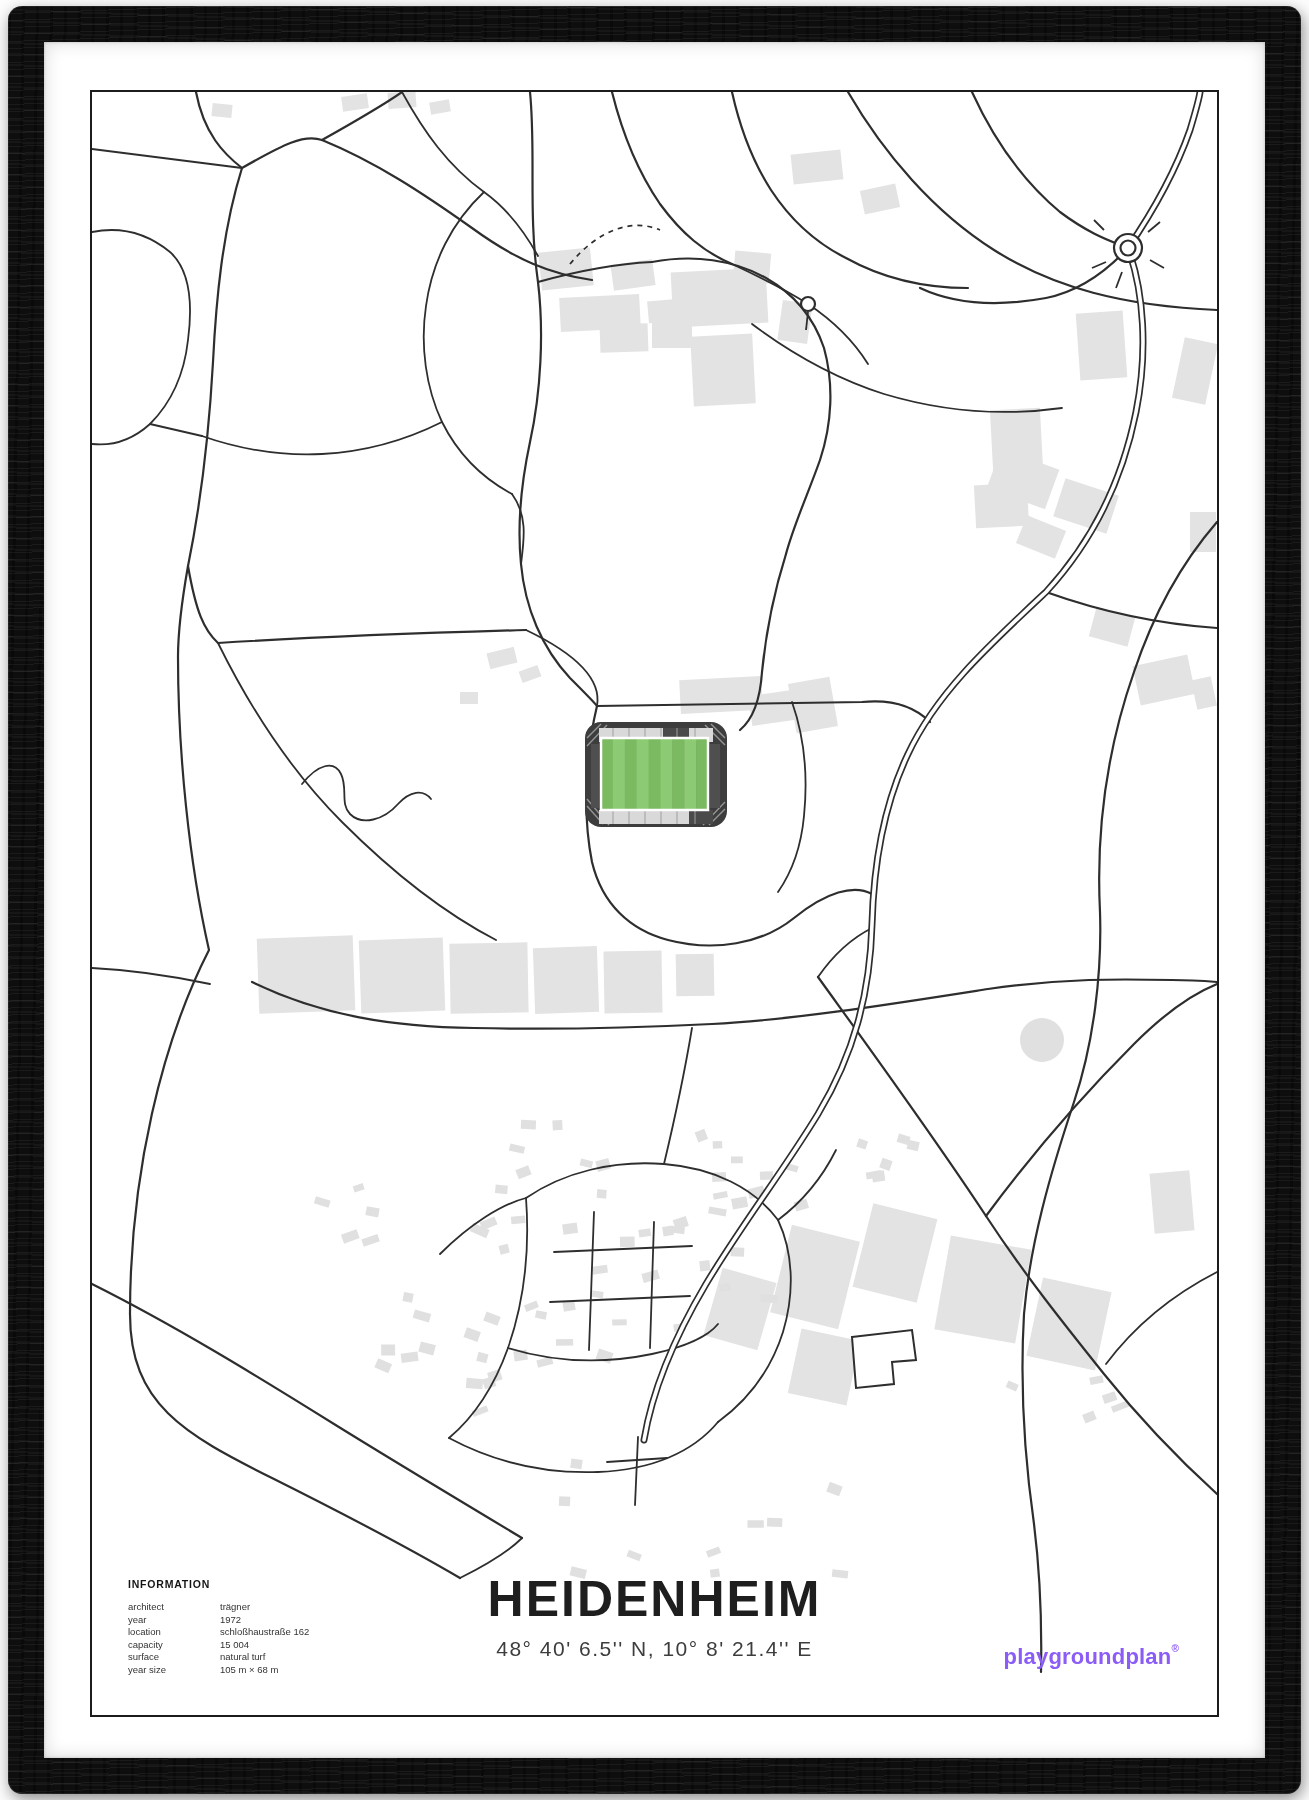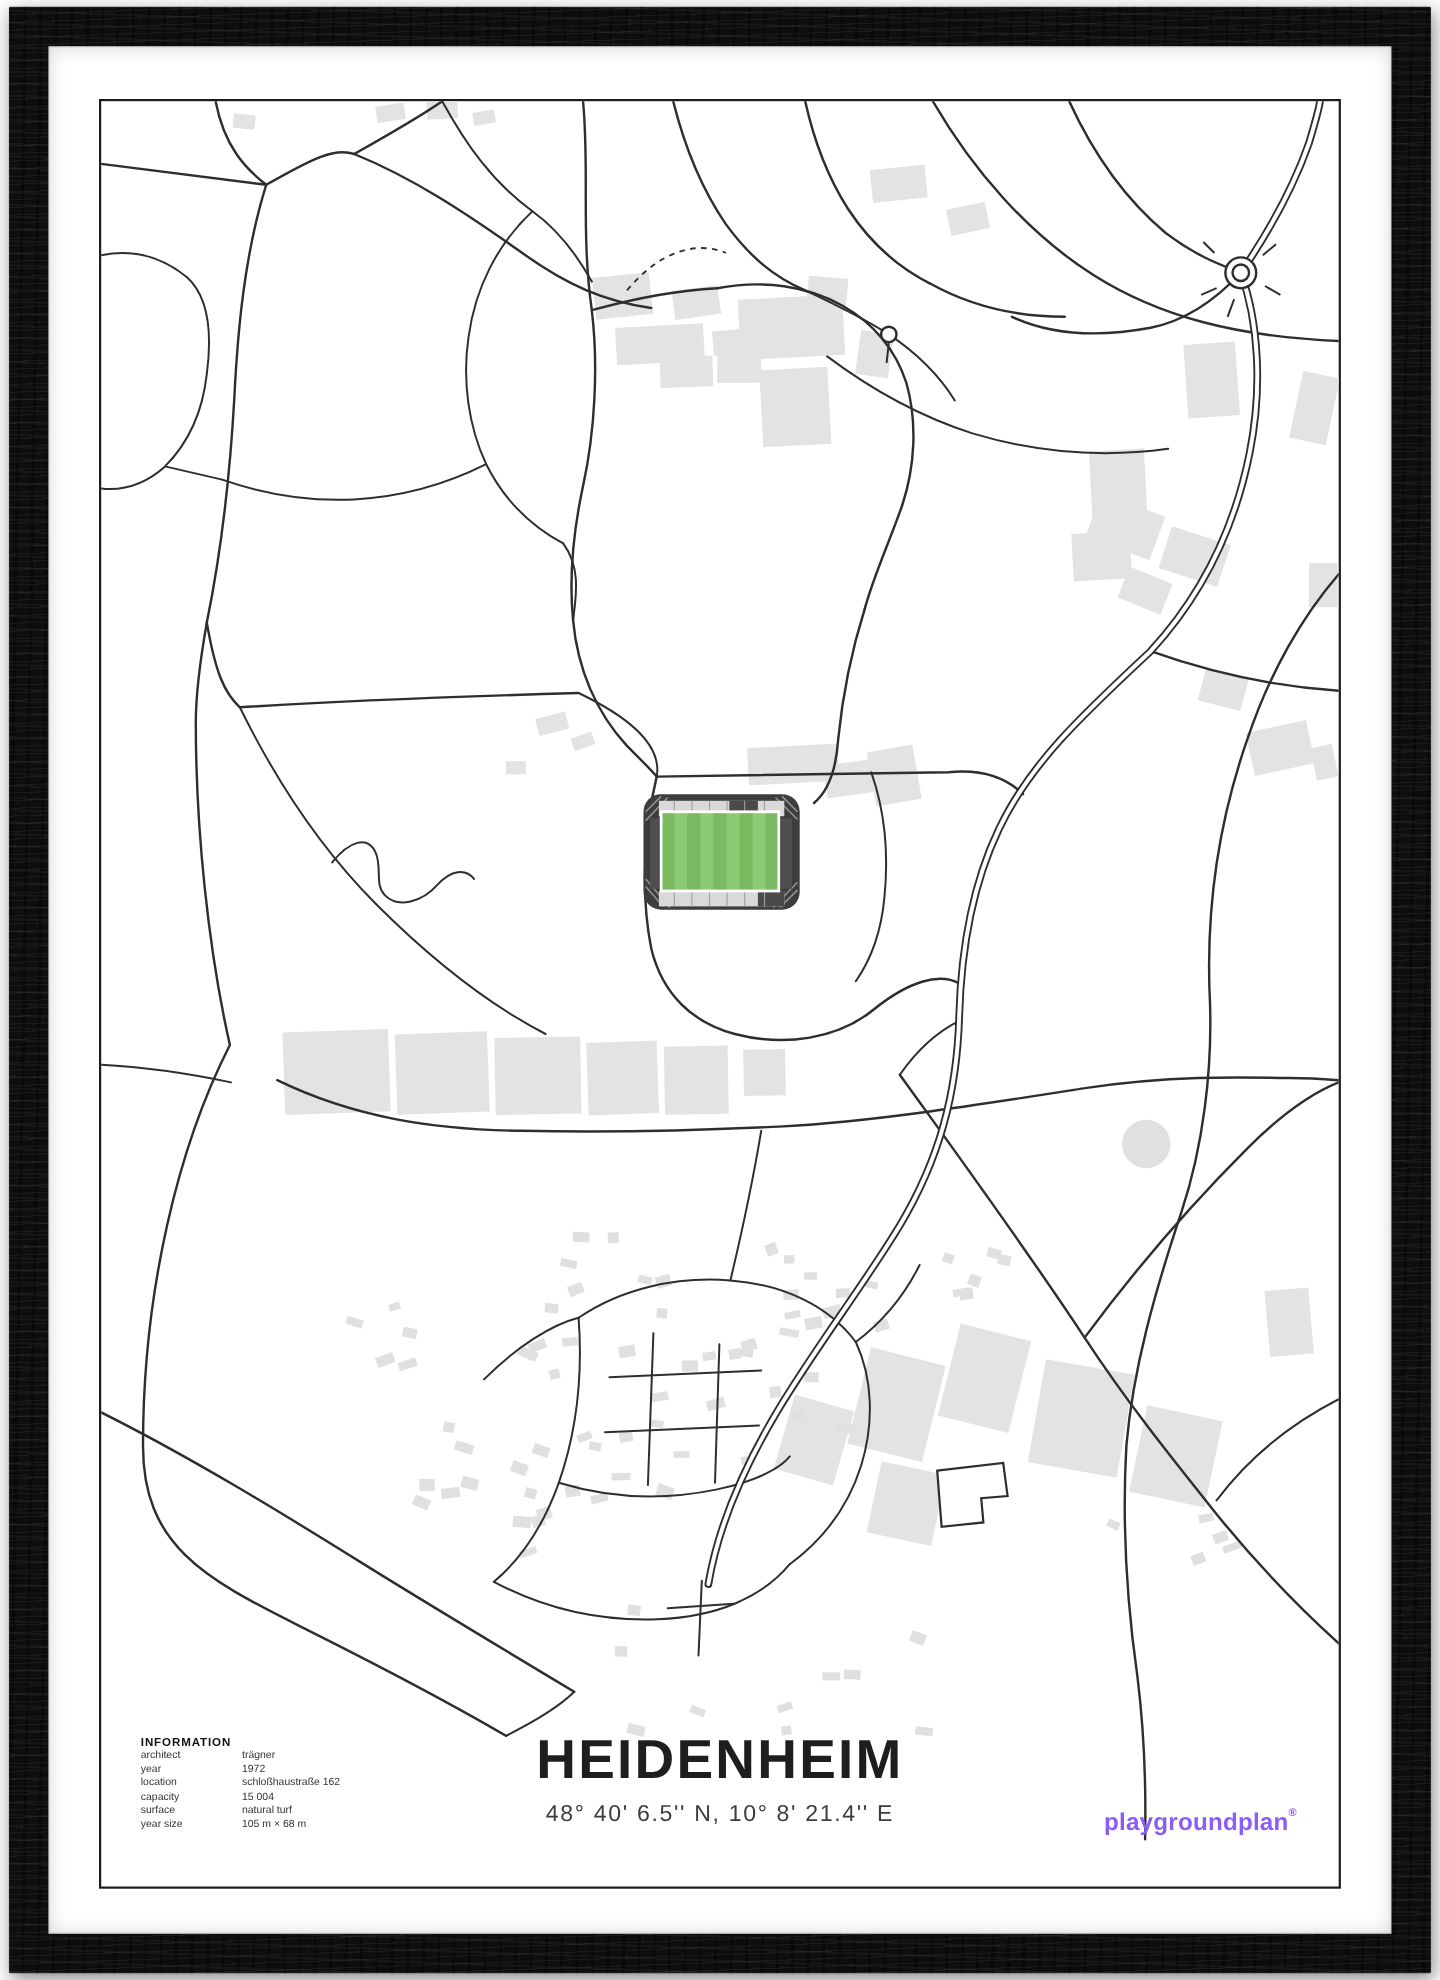--- a/index.html
+++ b/index.html
@@ -6,42 +6,42 @@
   body{width:1309px;height:1800px;position:relative;font-family:"Liberation Sans",sans-serif;}
   .scene{position:absolute;inset:0;background:#fdfdfd;}
   
   .frame{position:absolute;left:8px;top:6px;right:8px;bottom:6px;
     background:
       repeating-linear-gradient(178deg, rgba(255,255,255,0.055) 0 1px, transparent 1px 7px),
       repeating-linear-gradient(2deg, rgba(255,255,255,0.04) 0 2px, transparent 2px 11px),
       repeating-linear-gradient(91deg, rgba(0,0,0,0.35) 0 3px, transparent 3px 14px),
       var(--frame,#0e0e0e);
     box-shadow:2px 5px 16px rgba(0,0,0,0.45), inset 0 0 0 1px rgba(255,255,255,0.08);
-    border-radius:2px;}
+    border-radius:14px;}
   
   .mat{position:absolute;inset:36px;background:#ffffff;
     box-shadow:inset 0 0 18px rgba(0,0,0,0.16), inset 0 0 3px rgba(0,0,0,0.22);}
   
   .art{position:absolute;left:46px;top:48px;width:1125px;height:1623px;border:2px solid #1c1c1c;background:#fff;}
   .art svg{position:absolute;inset:0;display:block;}
 
   .road{stroke:var(--road,#2e2e2e);stroke-width:2.2;fill:none;stroke-linecap:round;stroke-linejoin:round;}
   .thin{stroke-width:1.8;}
   .hwy-case{stroke:var(--road,#2e2e2e);stroke-width:7;fill:none;stroke-linecap:round;}
   .hwy-fill{stroke:#ffffff;stroke-width:3.6;fill:none;stroke-linecap:round;}
   .dashedpath{stroke:var(--road,#2e2e2e);stroke-width:1.7;stroke-dasharray:5 5;fill:none;}
   .node{fill:#ffffff;stroke:var(--road,#2e2e2e);stroke-width:2.2;}
   .spoke{stroke:var(--road,#2e2e2e);stroke-width:1.8;}
   .sep{stroke:#9f9f9f;stroke-width:1;}
   .hatch{stroke:rgba(255,255,255,0.45);stroke-width:1.4;}
 
   
   .info{position:absolute;left:36px;top:1486px;color:#2f2f2f;}
   .info-heading{font-size:10.5px;font-weight:bold;letter-spacing:0.8px;color:#141414;}
-  .info-rows{font-size:9.5px;line-height:12.5px;color:#333;}
+  .info-rows{margin-top:11px;font-size:9.5px;line-height:12.5px;color:#333;}
   .info-row{display:flex;}
   .info-label{width:92px;}
   .title-block{position:absolute;left:0;right:0;top:1482px;text-align:center;}
   .poster-title{font-size:50px;font-weight:bold;letter-spacing:2px;color:#1e1e1e;line-height:1;}
   .poster-coords{margin-top:13px;font-size:21px;letter-spacing:1.5px;color:#3d3d3d;}
   .brand{position:absolute;right:38px;top:1552px;font-size:22px;font-weight:bold;color:#8b5cf6;letter-spacing:0.2px;}
   .brand sup{font-size:10px;vertical-align:top;line-height:1;}
 </style>
 </head>
 <body>

